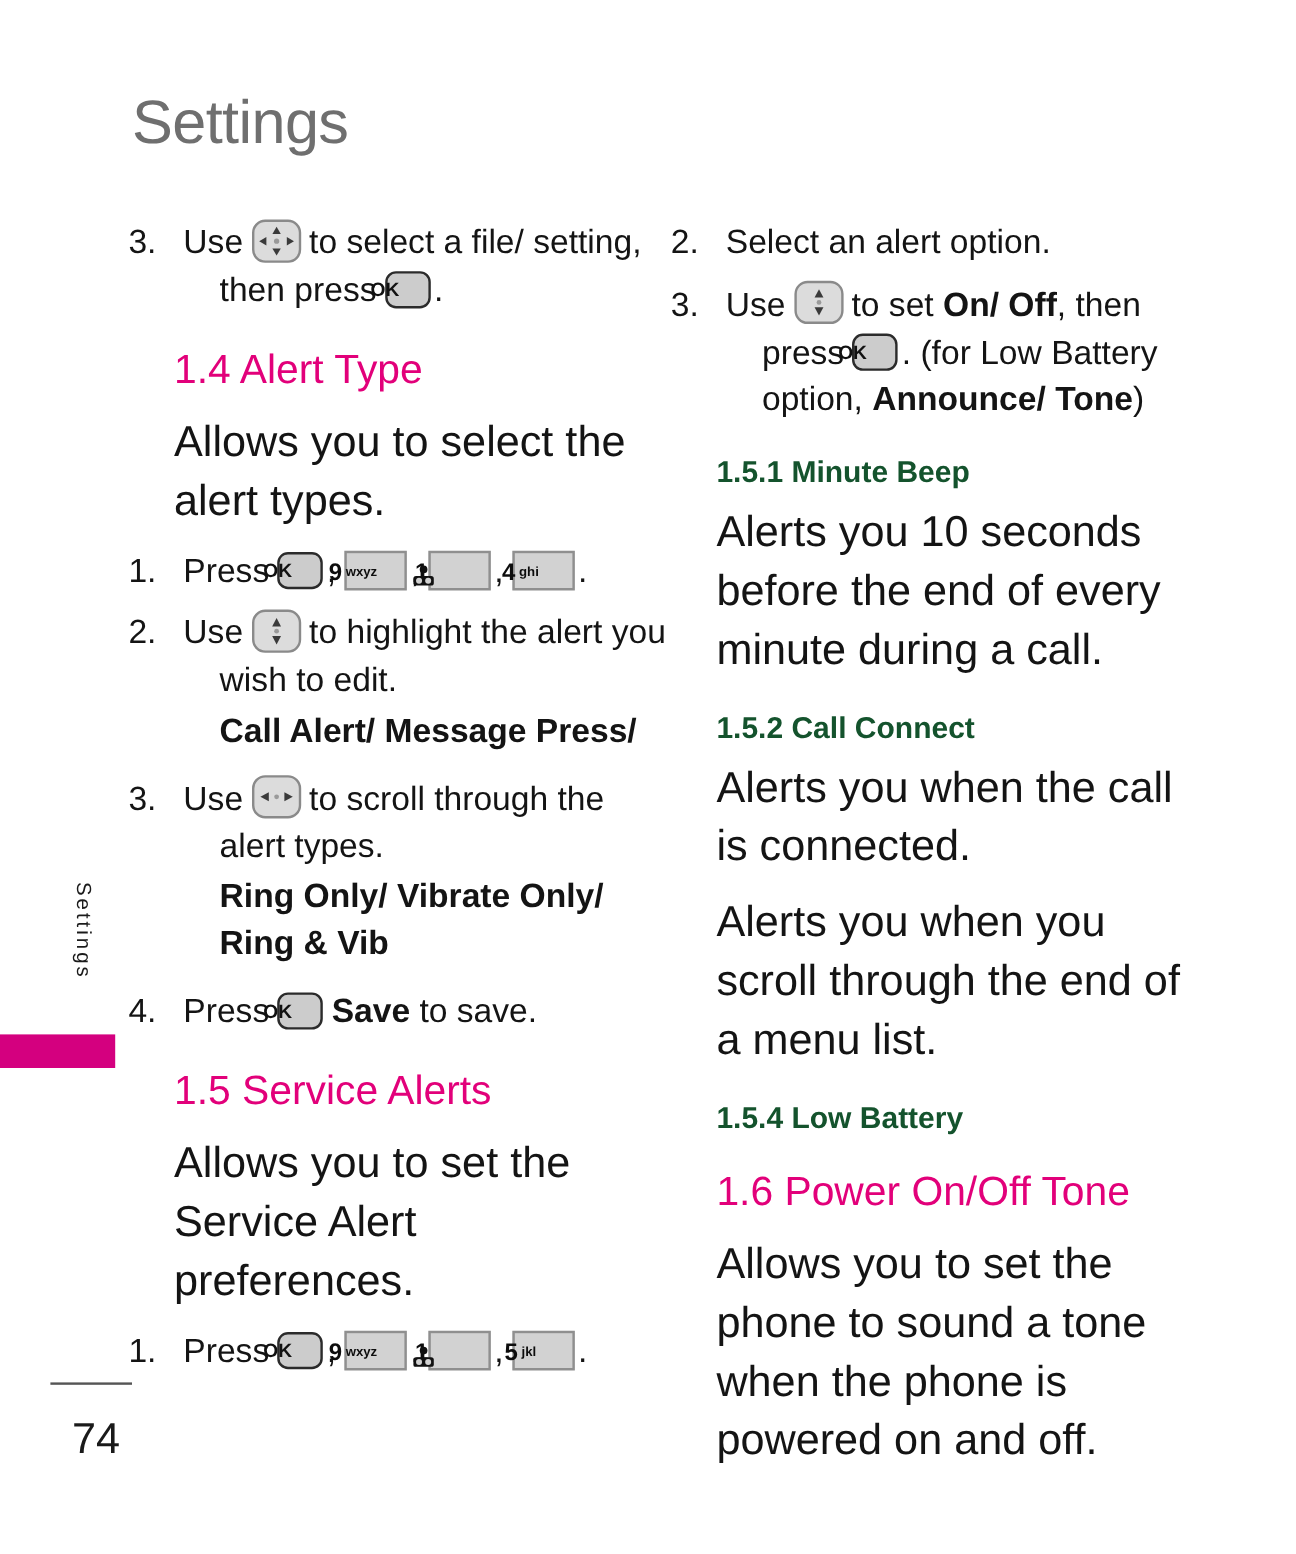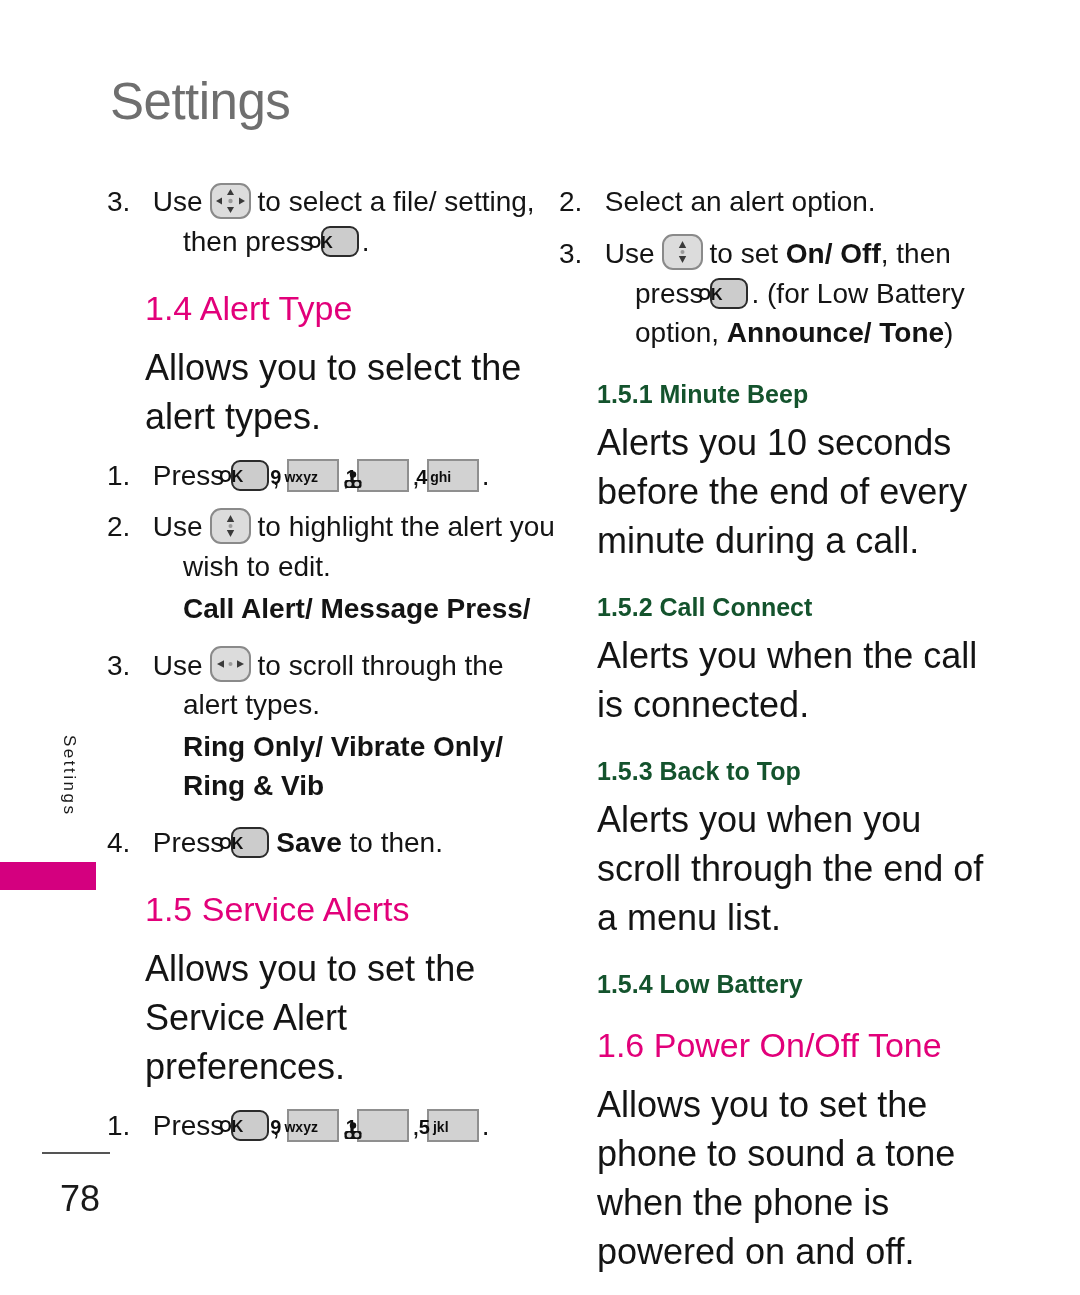--- a/index.html
+++ b/index.html
@@ -157,21 +157,21 @@
     top: -2px;
     line-height: 29px;
   }
   .key-num .digit {
     font-size: 20px;
     font-weight: bold;
     color: #0d0d0d;
     vertical-align: middle;
   }
   .key-num .letters {
-    font-size: 14px;
+    font-size: 11px;
     font-weight: bold;
     color: #0d0d0d;
     margin-left: 3px;
     vertical-align: middle;
   }
   .key-num .vm-icon {
     display: inline-block;
     width: 20px;
     height: 20px;
     margin-left: 5px;
@@ -200,21 +200,21 @@
 <body>
 
 <div id="page-header">Settings</div>
 
 <div id="side-tab">
   <span id="side-tab-label">Settings</span>
 </div>
 <div id="side-tab-swatch"></div>
 
 <div id="page-footer-rule"></div>
-<div id="page-number">78</div>
+<div id="page-number">74</div>
 
 <div class="column" id="col-left">
 
   <div class="step">
     <span class="hang">3.</span>
     <span>Use</span><span class="sp"></span><span class="key key-nav">
       <svg width="37" height="32" viewBox="0 0 37 32">
         <polygon points="18.5,4 22,10 15,10" fill="#3a3a3a"></polygon>
         <polygon points="18.5,28 22,22 15,22" fill="#3a3a3a"></polygon>
         <polygon points="4,16 10,12.5 10,19.5" fill="#3a3a3a"></polygon>
@@ -262,21 +262,21 @@
         <circle cx="18.5" cy="16" r="2" fill="#9a9a9a"></circle>
       </svg>
     </span><span class="sp"></span><span>to scroll through the alert types.</span>
   </div>
   <div class="option-line">Ring Only/ Vibrate Only/</div>
   <div class="option-line">Ring &amp; Vib</div>
 
   <div class="step gap-sm">
     <span class="hang">4.</span>
     <span>Press</span><span class="sp"></span><span class="key key-ok">OK</span><span class="sp"></span><span class="bold">Save</span>
-    <span>to then.</span>
+    <span>to save.</span>
   </div>
 
   <div class="h-pink">1.5 Service Alerts</div>
   <div class="para">Allows you to set the Service Alert preferences.</div>
 
   <div class="step">
     <span class="hang">1.</span>
     <span>Press</span><span class="sp"></span><span class="key key-ok">OK</span>,<span class="sp"></span><span class="key key-num"><span class="digit">9</span><span class="letters">wxyz</span></span>,<span class="sp"></span><span class="key key-num"><span class="digit">1</span><span class="vm-icon">
         <svg width="20" height="20" viewBox="0 0 20 20">
           <circle cx="10" cy="4.5" r="3.2" fill="#111"></circle>
@@ -309,21 +309,20 @@
     <span class="bold">On/ Off</span><span>, then press</span><span class="sp"></span><span class="key key-ok">OK</span><span>. (for Low Battery option,</span>
     <span class="bold">Announce/ Tone</span><span>)</span>
   </div>
 
   <div class="h-sub">1.5.1 Minute Beep</div>
   <div class="para">Alerts you 10 seconds before the end of every minute during a call.</div>
 
   <div class="h-sub">1.5.2 Call Connect</div>
   <div class="para">Alerts you when the call is connected.</div>
 
-  <div class="h-sub">1.5.3 Back to Top</div>
   <div class="para">Alerts you when you scroll through the end of a menu list.</div>
 
   <div class="h-sub">1.5.4 Low Battery</div>
 
   <div class="h-pink">1.6 Power On/Off Tone</div>
   <div class="para">Allows you to set the phone to sound a tone when the phone is powered on and off.</div>
 
 </div>
 
 </body></html>

